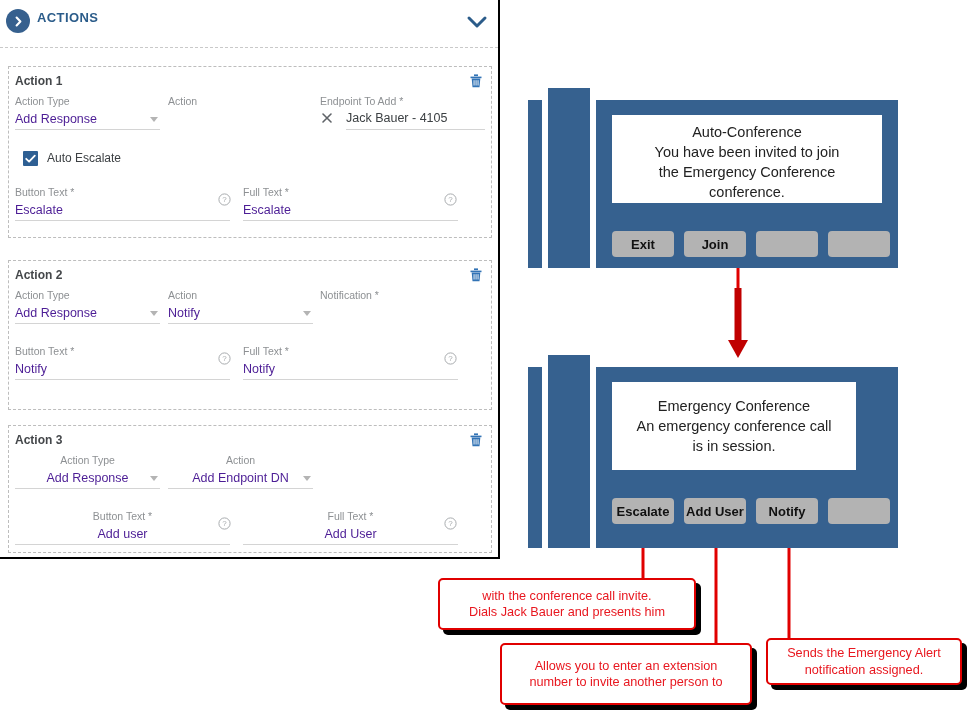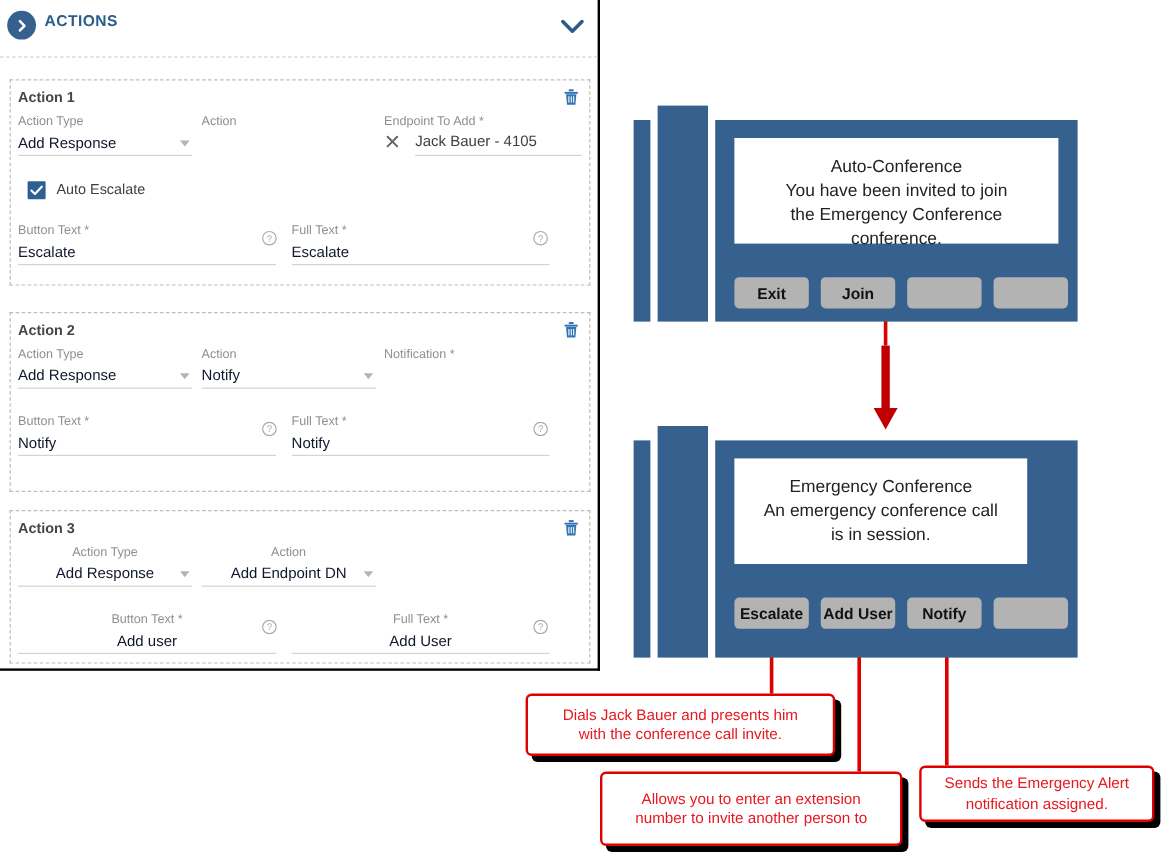--- a/index.html
+++ b/index.html
@@ -104,21 +104,21 @@
     margin-bottom: 2px;
     line-height: 13px;
   }
   .field-value-wrap {
     position: relative;
     border-bottom: 1px solid #d4d4d4;
     height: 19px;
   }
   .field-value {
     font-size: 12.5px;
-    color: #0f172a;
+    color: #4c1d95;
     line-height: 18px;
     white-space: nowrap;
   }
   .caret {
     position: absolute;
     right: 2px; top: 7px;
     width: 0; height: 0;
     border-left: 4px solid transparent;
     border-right: 4px solid transparent;
     border-top: 5px solid #b4b4b4;
@@ -465,21 +465,21 @@
     <line x1="738" y1="245" x2="738" y2="288" stroke="#e00000" stroke-width="3"></line>
     <circle cx="738" cy="244" r="3.6" fill="#e00000"></circle>
   </g>
 </svg>
 
 <div class="phone" id="phone-top" style="left:528px; top:88px; width:370px; height:180px;">
   <div class="phone-bar" style="left:0px;  top:12px; width:14px; height:168px;"></div>
   <div class="phone-bar" style="left:20px; top:0px;  width:42px; height:180px;"></div>
   <div class="phone-body" style="left:68px; top:12px; width:302px; height:168px;"></div>
 
-  <div class="phone-screen" style="left:84px; top:27px; width:270px; height:88px; padding:14px 10px; box-sizing:border-box;">
+  <div class="phone-screen" style="left:84px; top:27px; width:270px; height:88px; padding:7px 10px; box-sizing:border-box;">
     <div class="screen-title">Auto-Conference</div>
     <div class="screen-body">You have been invited to join</div>
     <div class="screen-body">the Emergency Conference</div>
     <div class="screen-body">conference.</div>
   </div>
 
   <div class="softkey" style="left:84px;  top:143px; width:62px;">Exit</div>
   <div class="softkey" style="left:156px; top:143px; width:62px;">Join</div>
   <div class="softkey" style="left:228px; top:143px; width:62px;"></div>
   <div class="softkey" style="left:300px; top:143px; width:62px;"></div>
@@ -497,22 +497,22 @@
   </div>
 
   <div class="softkey" style="left:84px;  top:143px; width:62px;">Escalate</div>
   <div class="softkey" style="left:156px; top:143px; width:62px;">Add User</div>
   <div class="softkey" style="left:228px; top:143px; width:62px;">Notify</div>
   <div class="softkey" style="left:300px; top:143px; width:62px;"></div>
 </div>
 
 <div class="callout" style="left:438px; top:578px; width:258px; height:52px;">
   <div class="callout-text">
+    <div>with the conference call invite.</div>
     <div>Dials Jack Bauer and presents him</div>
-    <div>with the conference call invite.</div>
   </div>
 </div>
 
 <div class="callout" style="left:500px; top:643px; width:252px; height:62px;">
   <div class="callout-text">
     <div>Allows you to enter an extension</div>
     <div>number to invite another person to</div>
   </div>
 </div>
 

